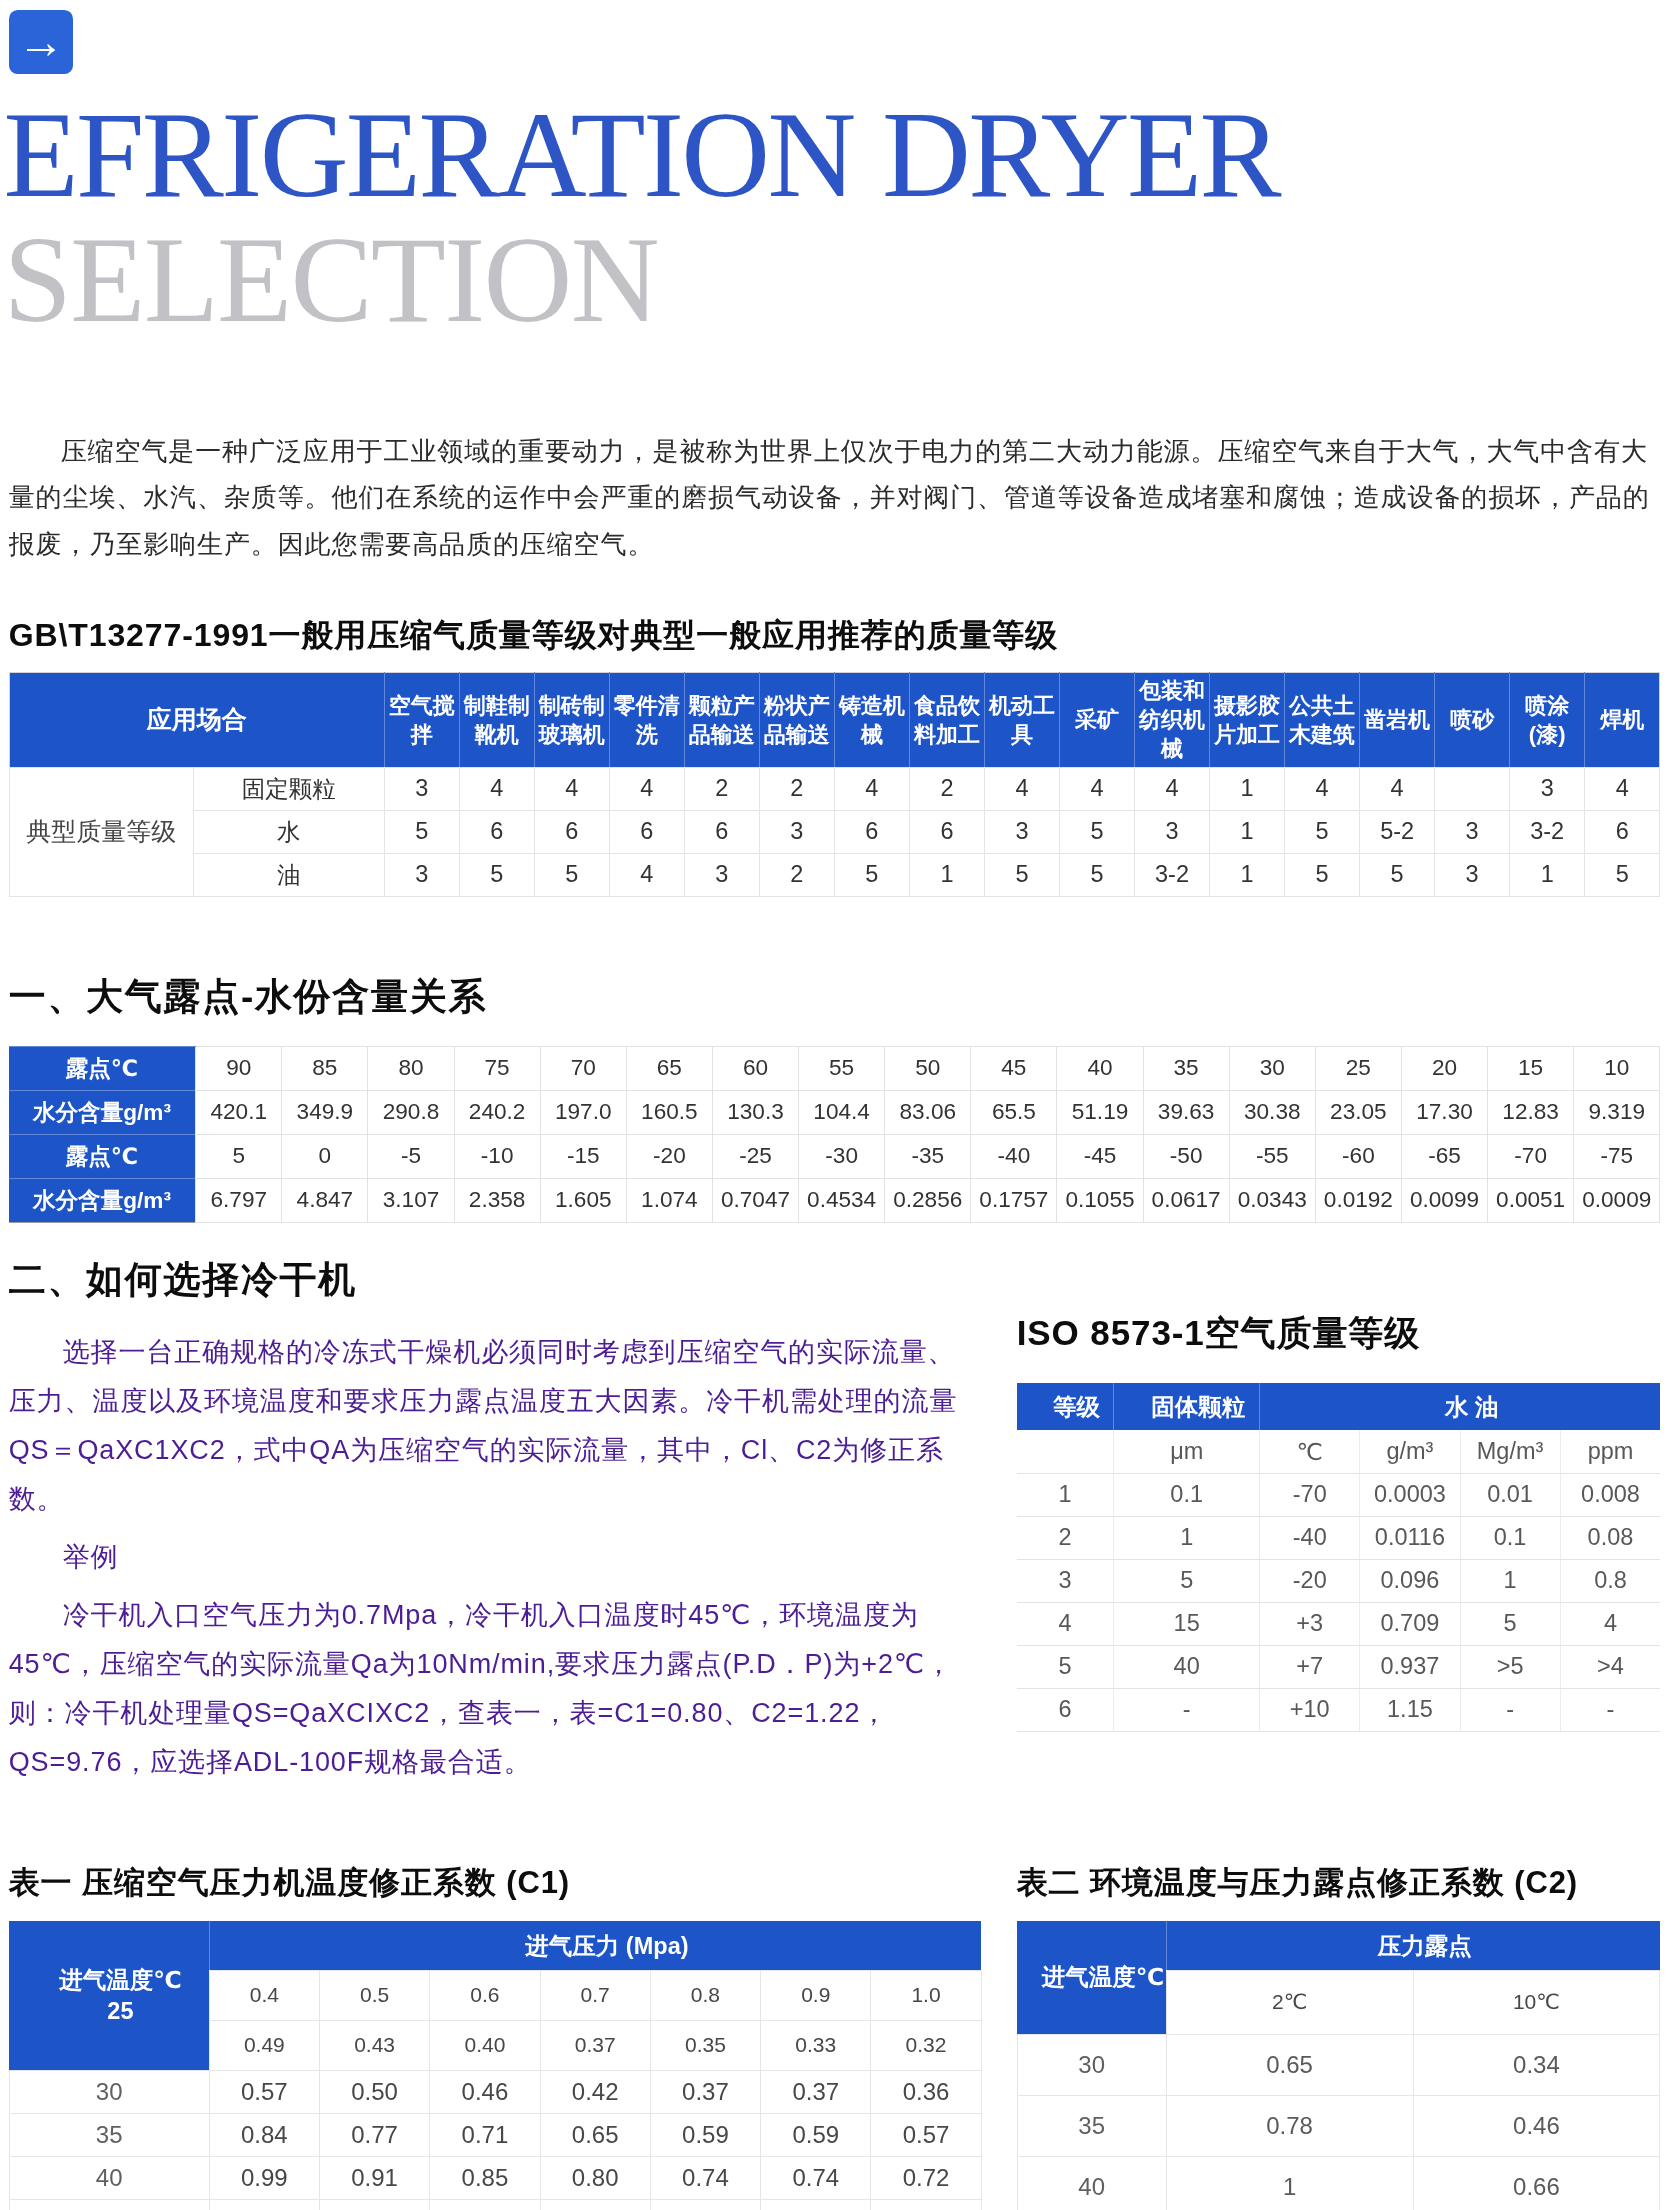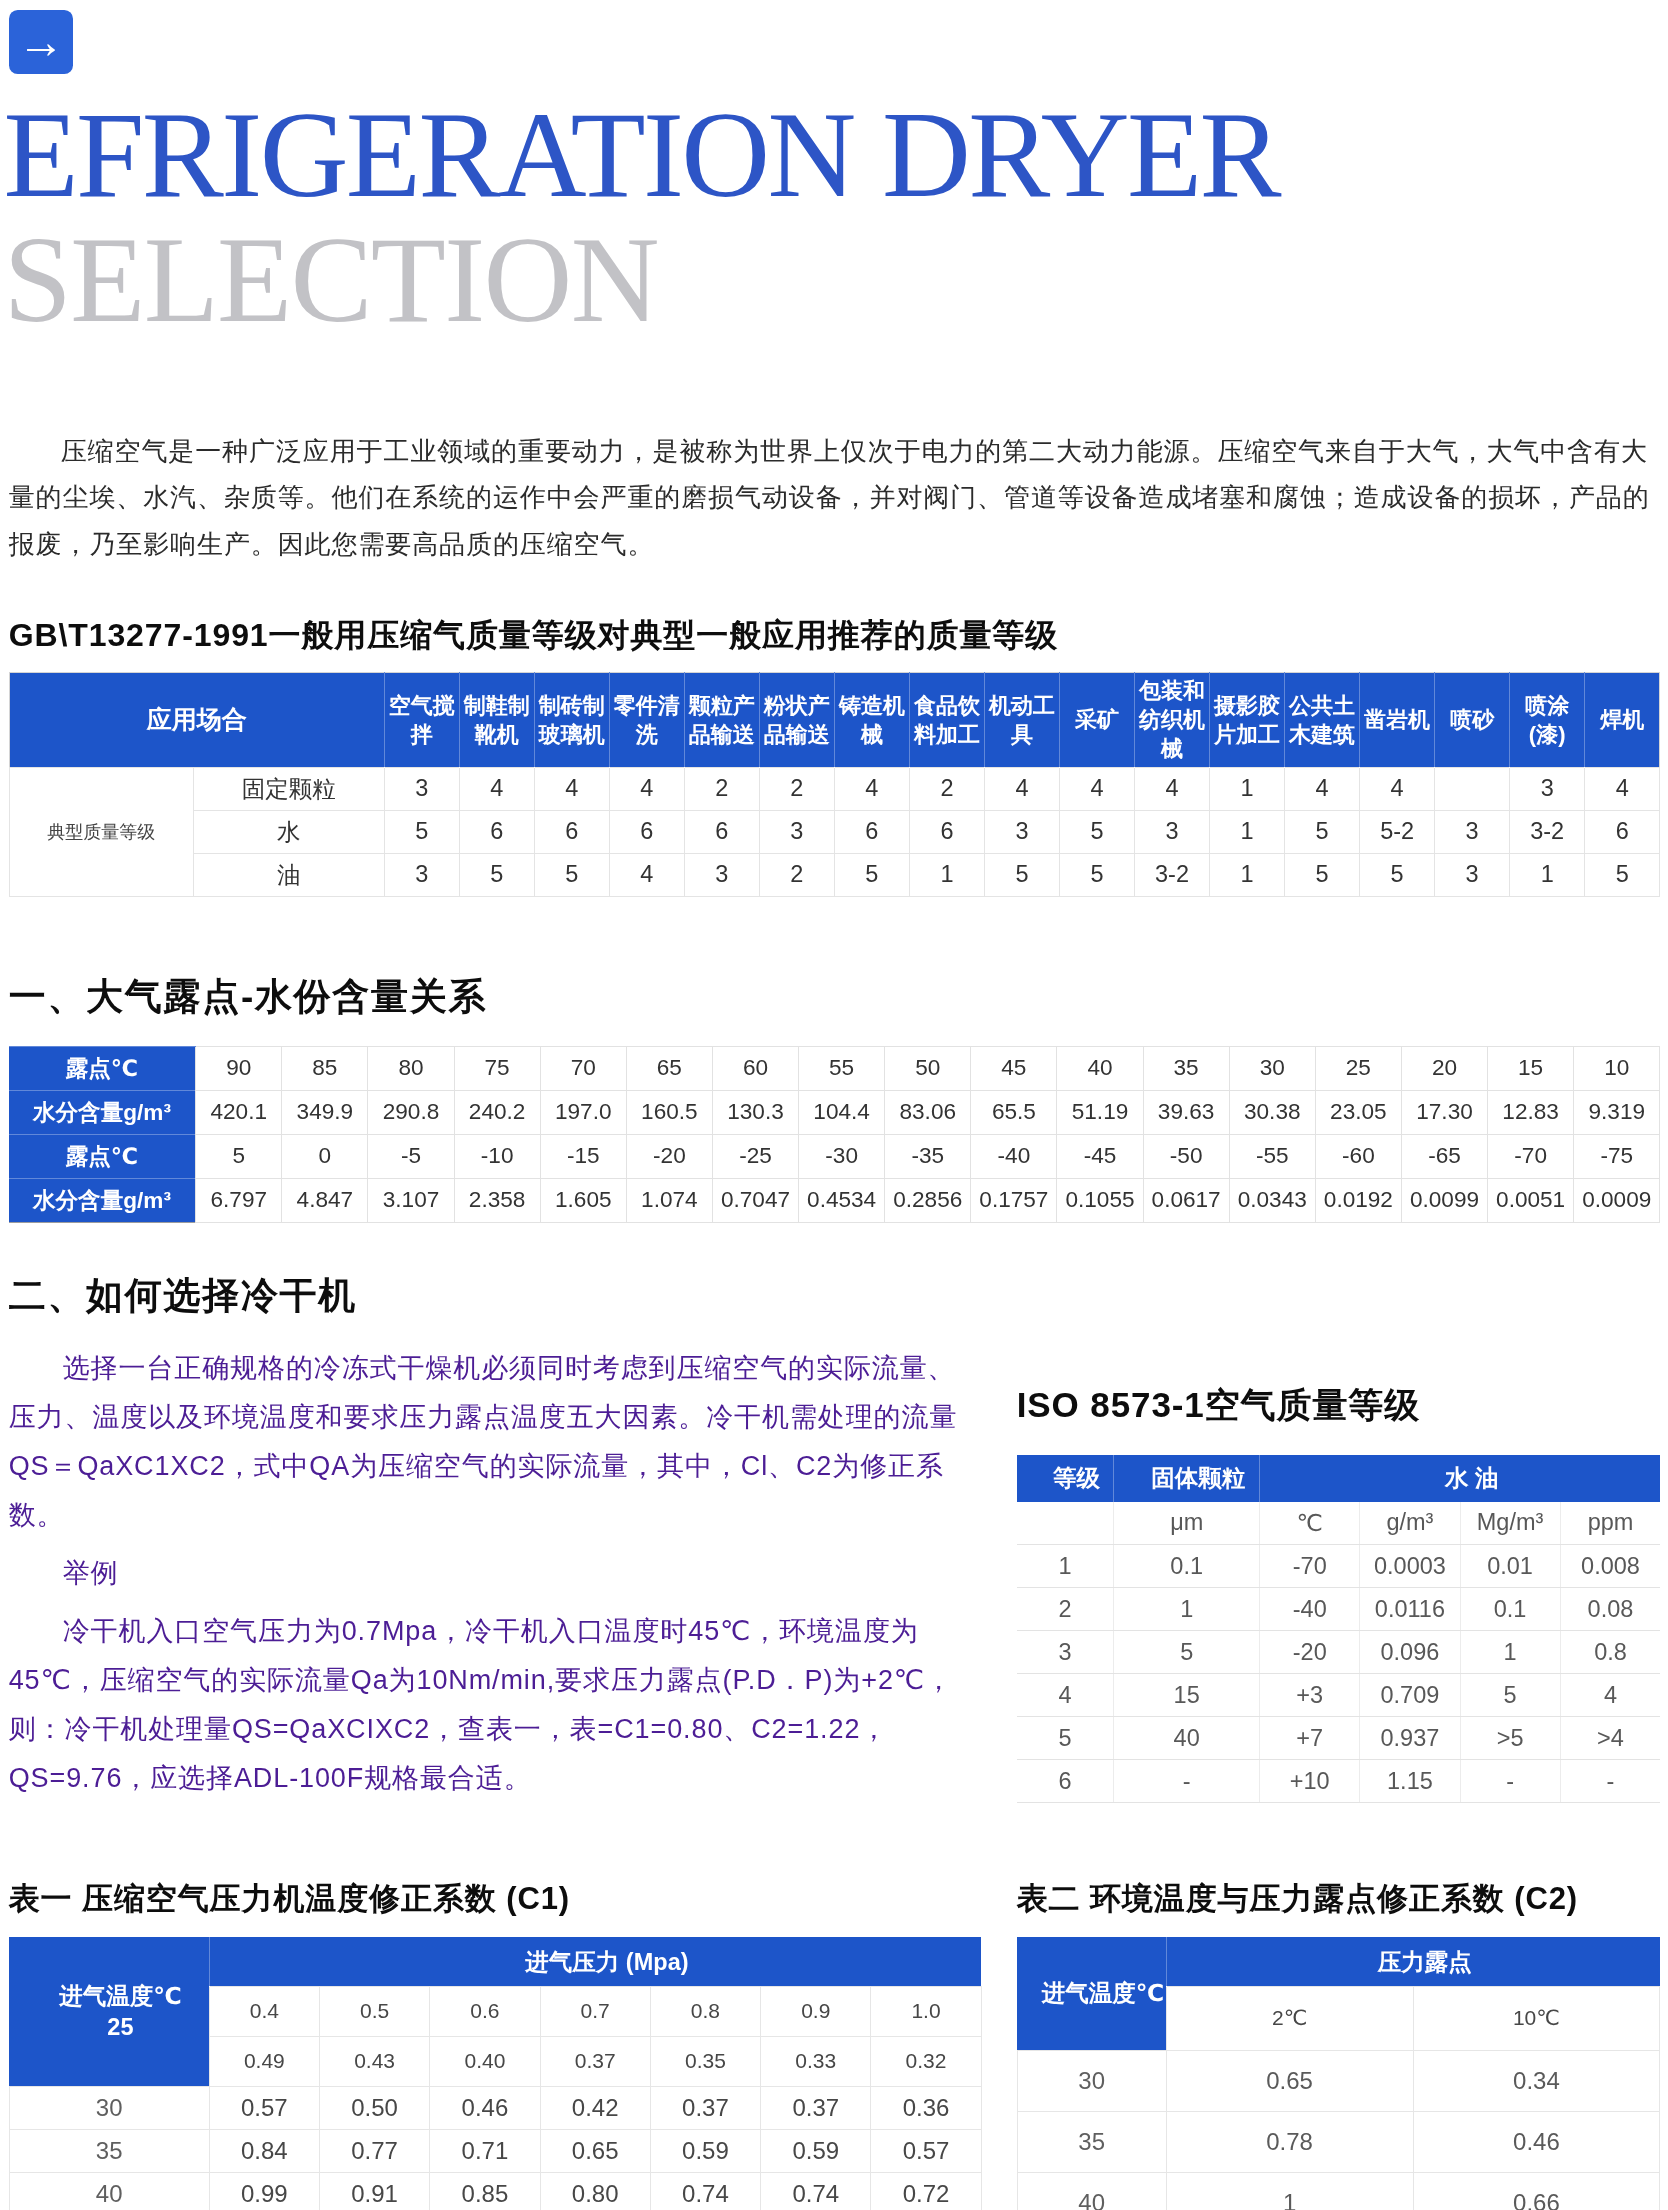--- a/index.html
+++ b/index.html
@@ -46,36 +46,36 @@
   table{border-collapse:collapse;width:100%;table-layout:fixed;}
   td,th{text-align:center;vertical-align:middle;}
   .blue-cell{background:var(--accent);color:#fff;font-weight:bold;padding-left:24px;}
   .blue-cell + .blue-cell, th.blue-cell + th.blue-cell{border-left:0.9px solid rgba(255,255,255,.3);}
 
   
   .gb-heading{margin-top:47px;font-size:32px;font-weight:600;color:#0d0d0d;letter-spacing:0.9px;}
   .gb-table{margin-top:14px;border:0.9px solid #d4d4d4;}
   .gb-table thead th{height:90px;font-size:22px;line-height:1.32;padding:3.5px 1.7px;font-weight:bold;}
   .gb-table tbody td{height:43px;font-size:23.5px;color:#333;border:0.9px solid #e4e4e4;background:#fff;}
-  .gb-table tbody td.group-label{font-size:18px;color:#444;line-height:1.35;}
+  .gb-table tbody td.group-label{font-size:25px;color:#444;line-height:1.35;}
   .gb-table{border-bottom:1.7px solid #b5b5b5;}
 
   
   .sec-heading{margin-top:75px;font-size:37px;font-weight:bold;color:#0d0d0d;letter-spacing:1.7px;}
 
   
   .dew-table{margin-top:24px;border-top:1.7px solid #9d9d9d;border-bottom:1.7px solid #9d9d9d;}
   .dew-table td{height:44px;border:0.9px solid #e2e2e2;font-size:22.6px;color:#333;background:#fff;}
   .dew-table td.dew-label{
     background:var(--accent);color:#fff;font-weight:bold;font-size:22.6px;
     border:none;border-top:0.9px solid rgba(255,255,255,.3);
   }
 
   
-  .two-col{display:flex;margin-top:48px;gap:35px;align-items:flex-end;}
+  .two-col{display:flex;margin-top:32px;gap:35px;align-items:center;}
   .col-left{width:973px;flex:0 0 auto;}
   .col-right{flex:1 1 auto;}
   .sec2-heading{font-size:37px;font-weight:bold;color:#0d0d0d;letter-spacing:1.7px;}
   .sec2-para{font-size:27px;line-height:1.82;color:#4c1d95;letter-spacing:0.9px;margin:22.6px 0 0 0;text-indent:2em;}
   .sec2-example{margin-top:8.7px;}
   .iso-heading{font-size:35px;font-weight:bold;color:#0d0d0d;letter-spacing:0.9px;}
   .iso-table{margin-top:26px;border-bottom:1.7px solid #7e7e7e;}
   .iso-table th{height:47px;font-size:23.5px;}
   .iso-table td{height:43px;font-size:23.5px;color:#585858;border-bottom:0.9px solid #e3e3e3;border-right:0.9px solid #ececec;background:#fff;}
   .iso-table td:last-child{border-right:none;}

